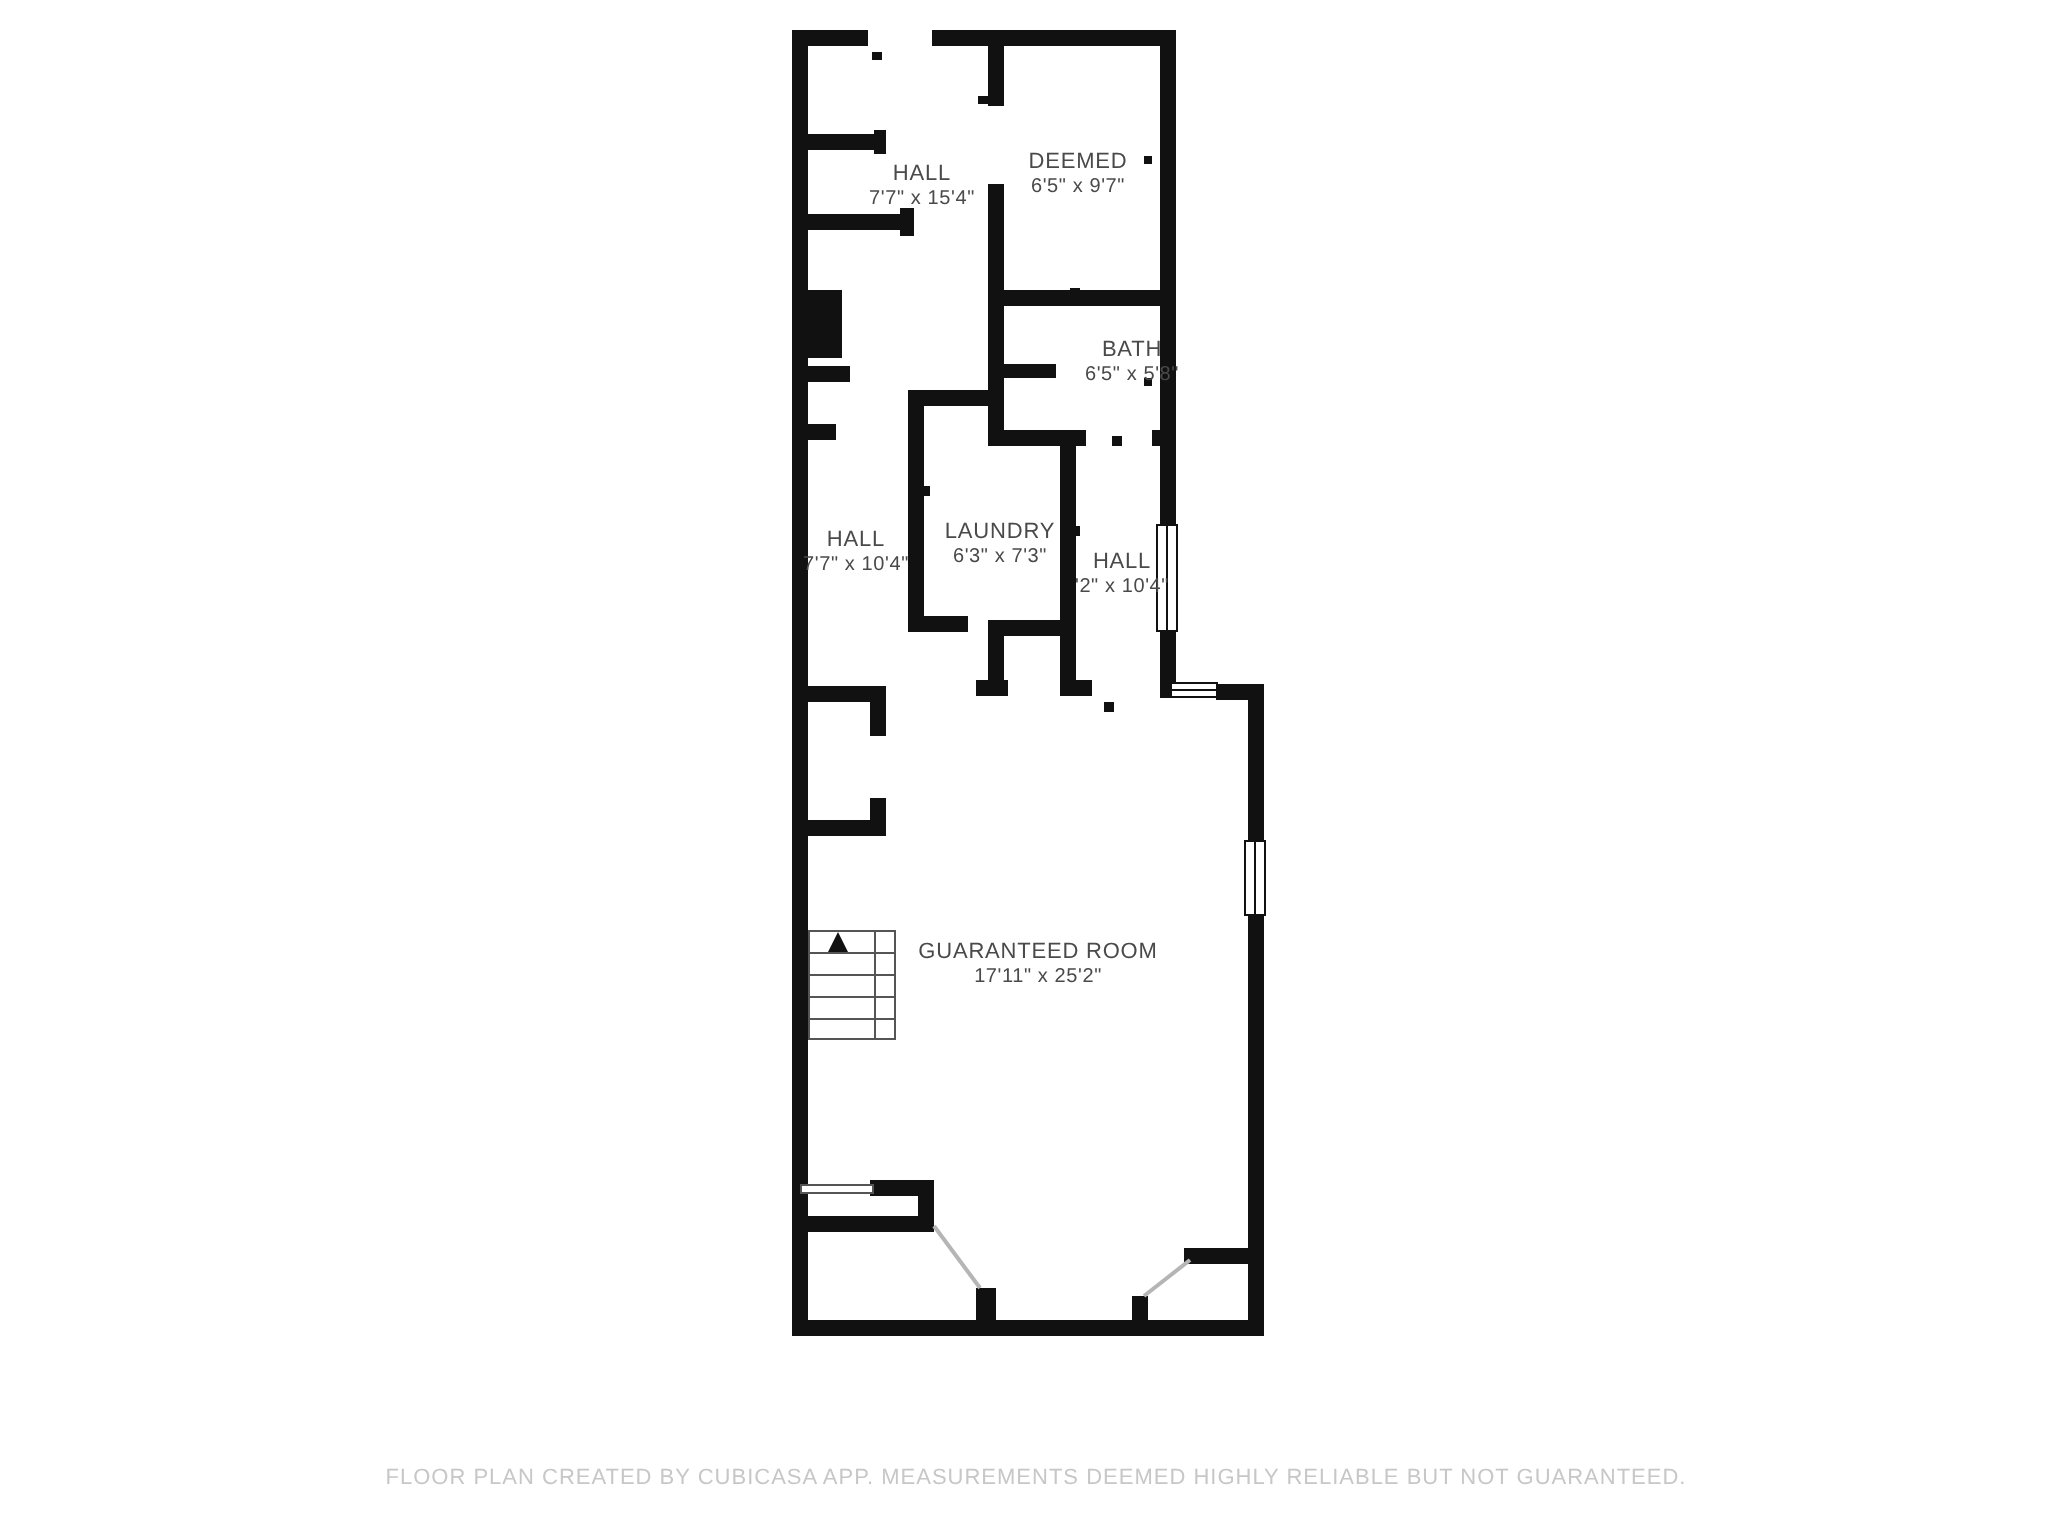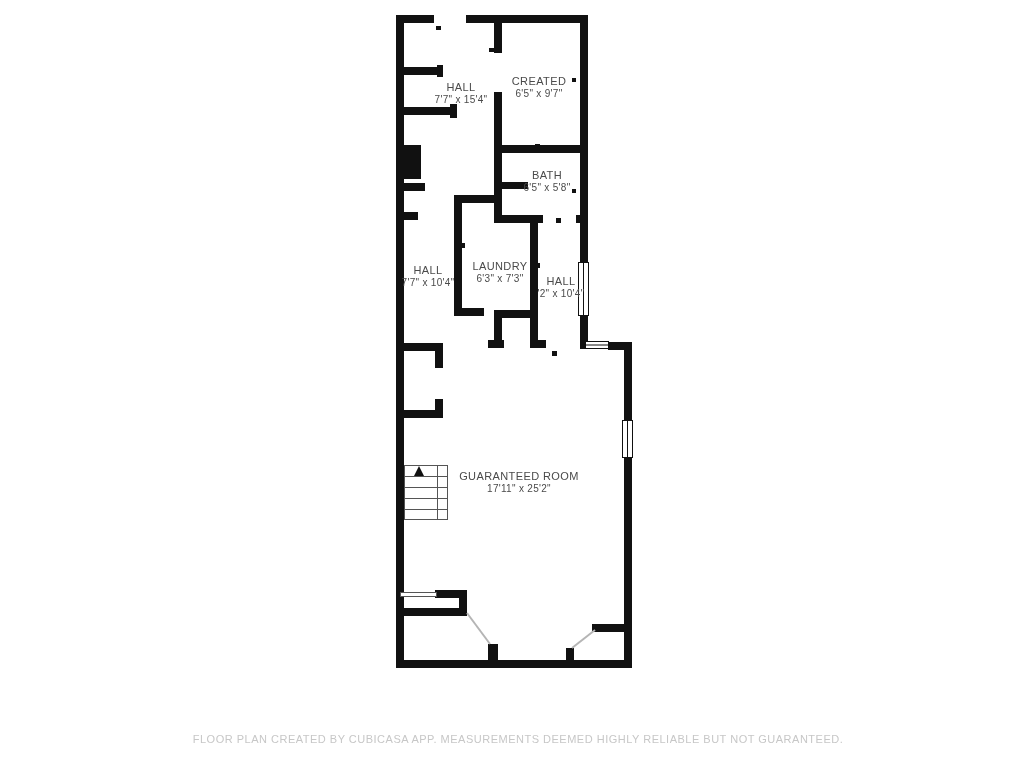--- a/index.html
+++ b/index.html
@@ -133,24 +133,24 @@
 
     <line class="swing" x1="467" y1="613" x2="490" y2="644"></line>
     <line class="swing" x1="572" y1="648" x2="595" y2="630"></line>
   </svg>
 
   <div class="room-label" style="left:461px;top:81px">
     <div class="room-name">HALL</div>
     <div class="room-dims">7'7" x 15'4"</div>
   </div>
   <div class="room-label" style="left:539px;top:75px">
-    <div class="room-name">CREATED</div>
+    <div class="room-name">DEEMED</div>
     <div class="room-dims">6'5" x 9'7"</div>
   </div>
-  <div class="room-label" style="left:547px;top:169px">
+  <div class="room-label" style="left:566px;top:169px">
     <div class="room-name">BATH</div>
     <div class="room-dims">6'5" x 5'8"</div>
   </div>
   <div class="room-label" style="left:428px;top:264px">
     <div class="room-name">HALL</div>
     <div class="room-dims">7'7" x 10'4"</div>
   </div>
   <div class="room-label" style="left:500px;top:260px">
     <div class="room-name">LAUNDRY</div>
     <div class="room-dims">6'3" x 7'3"</div>

